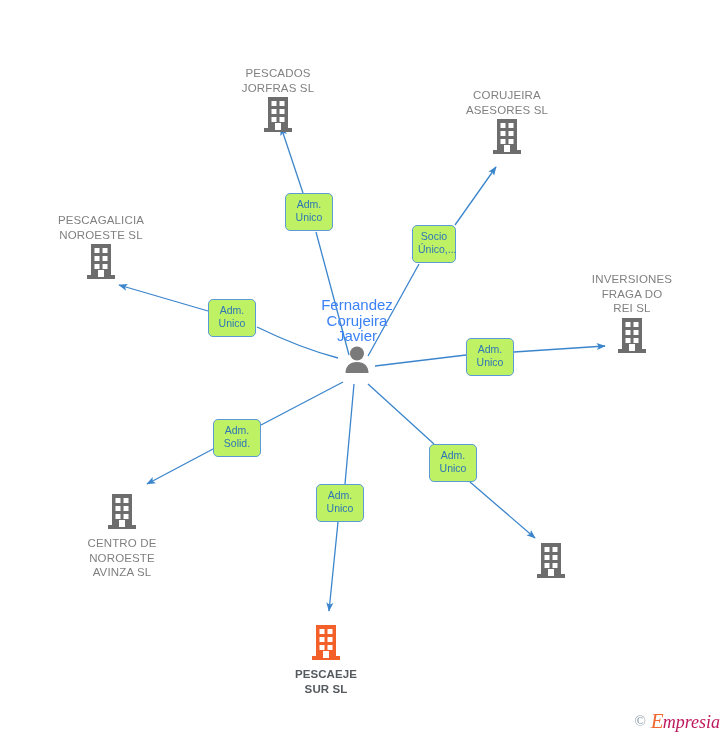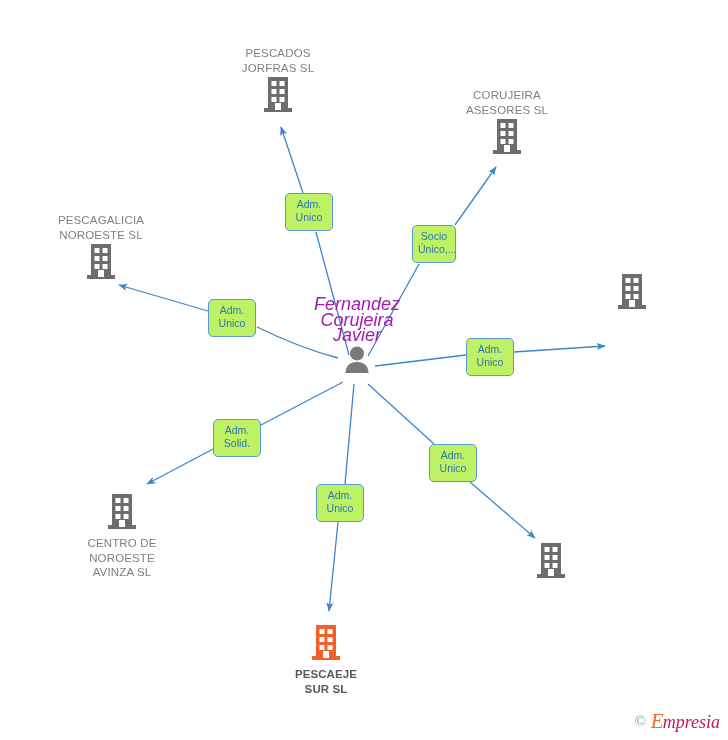--- a/index.html
+++ b/index.html
@@ -52,25 +52,24 @@
 
   
   .person-node {
     position: absolute;
     width: 170px;
     margin-left: -85px;
     text-align: center;
     z-index: 6;
   }
   .person-label {
-    font-size: 18px;
+    font-size: 15px;
     line-height: 15.5px;
-    color: #a21caf;
+    color: #3b82f6;
     white-space: pre-line;
-    font-style: italic;
   }
 
   
   .edge-label {
     position: absolute;
     z-index: 8;
     background: #bef264;
     border: 1.3px solid #5b9bd5;
     border-radius: 5px;
     color: #2e75b6;
@@ -154,21 +153,21 @@
       <path d="M368,384 L434,444" stroke="#3b85cc" stroke-width="1.3" fill="none"></path>
       <path d="M470,482 L535,538" stroke="#3b85cc" stroke-width="1.3" fill="none" marker-end="url(#arrowhead)"></path>
     </g>
 
     <g>
       <path d="M354,384 L345,484" stroke="#3b85cc" stroke-width="1.3" fill="none"></path>
       <path d="M338,522 L329,611" stroke="#3b85cc" stroke-width="1.3" fill="none" marker-end="url(#arrowhead)"></path>
     </g>
   </svg>
 
-  <div class="node" style="left:278px; top:46px;text-align:center;">
+  <div class="node" style="left:278px; top:66px;text-align:center;">
     <div class="node-label">PESCADOS
 JORFRAS SL</div>
     <svg class="node-icon" width="32" height="40" viewBox="0 0 32 40">
       <rect x="6" y="2" width="20" height="33" fill="#6d6d6d"></rect>
       <rect x="2" y="33" width="28" height="4" fill="#6d6d6d"></rect>
       <rect x="9.5" y="6" width="5" height="5" fill="#ffffff"></rect>
       <rect x="17.5" y="6" width="5" height="5" fill="#ffffff"></rect>
       <rect x="9.5" y="14" width="5" height="5" fill="#ffffff"></rect>
       <rect x="17.5" y="14" width="5" height="5" fill="#ffffff"></rect>
       <rect x="9.5" y="22" width="5" height="5" fill="#ffffff"></rect>
@@ -203,20 +202,23 @@
       <rect x="17.5" y="6" width="5" height="5" fill="#ffffff"></rect>
       <rect x="9.5" y="14" width="5" height="5" fill="#ffffff"></rect>
       <rect x="17.5" y="14" width="5" height="5" fill="#ffffff"></rect>
       <rect x="9.5" y="22" width="5" height="5" fill="#ffffff"></rect>
       <rect x="17.5" y="22" width="5" height="5" fill="#ffffff"></rect>
       <rect x="13" y="28" width="6" height="7" fill="#ffffff"></rect>
     </svg>
   </div>
 
   <div class="node" style="left:632px; top:272px;">
+    <div class="node-label">INVERSIONES
+FRAGA DO
+REI SL</div>
     <svg class="node-icon" width="32" height="40" viewBox="0 0 32 40">
       <rect x="6" y="2" width="20" height="33" fill="#6d6d6d"></rect>
       <rect x="2" y="33" width="28" height="4" fill="#6d6d6d"></rect>
       <rect x="9.5" y="6" width="5" height="5" fill="#ffffff"></rect>
       <rect x="17.5" y="6" width="5" height="5" fill="#ffffff"></rect>
       <rect x="9.5" y="14" width="5" height="5" fill="#ffffff"></rect>
       <rect x="17.5" y="14" width="5" height="5" fill="#ffffff"></rect>
       <rect x="9.5" y="22" width="5" height="5" fill="#ffffff"></rect>
       <rect x="17.5" y="22" width="5" height="5" fill="#ffffff"></rect>
       <rect x="13" y="28" width="6" height="7" fill="#ffffff"></rect>

